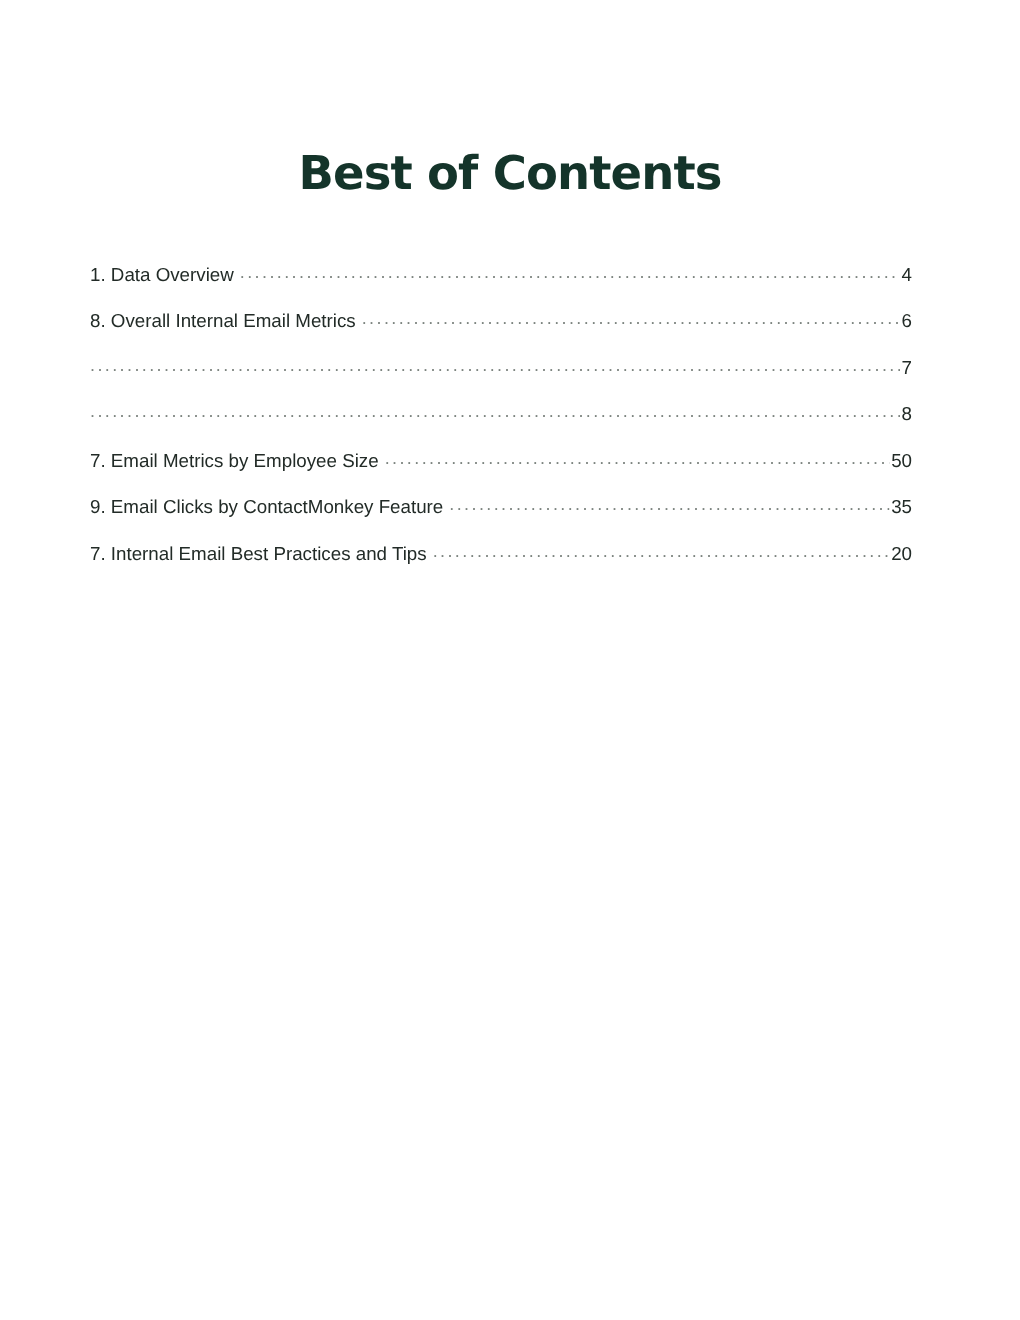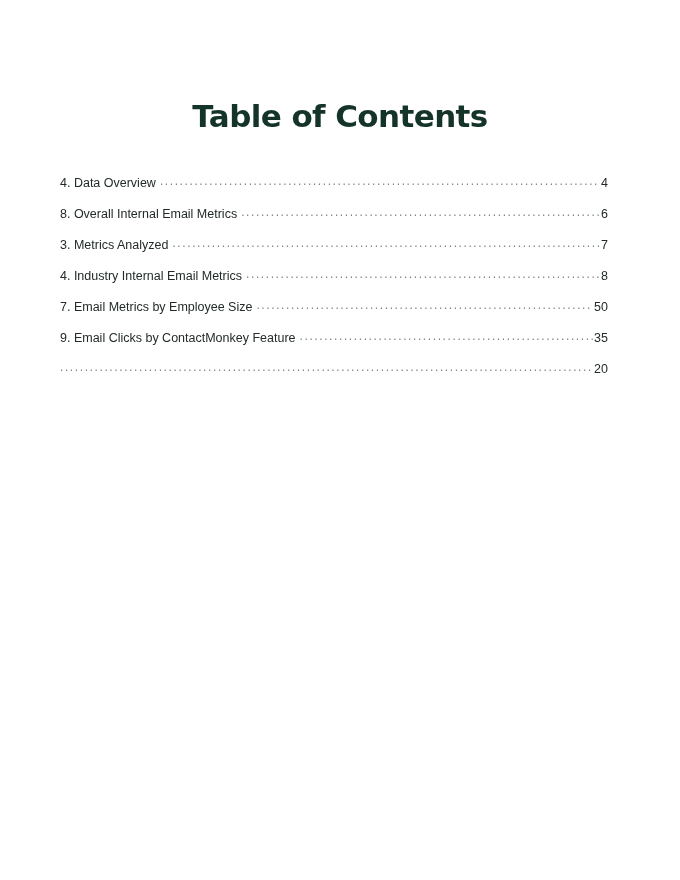--- a/index.html
+++ b/index.html
@@ -65,59 +65,58 @@
     padding-left: 1px;
     text-align: right;
     color: #222b27;
   }
 </style>
 </head>
 <body>
 
 <div class="page">
 
-  <div class="toc-title">Table of Contents</div>
+  <div class="toc-title">Best of Contents</div>
 
   <div class="toc-list">
 
     <div class="toc-row">
-      <span class="toc-label">4. Data Overview</span>
+      <span class="toc-label">1. Data Overview</span>
       <span class="toc-dots">...................................................................................................................................................................................</span>
       <span class="toc-page">4</span>
     </div>
 
     <div class="toc-row">
       <span class="toc-label">8. Overall Internal Email Metrics</span>
       <span class="toc-dots">...................................................................................................................................................................................</span>
       <span class="toc-page">6</span>
     </div>
 
     <div class="toc-row">
-      <span class="toc-label">3. Metrics Analyzed</span>
       <span class="toc-dots">...................................................................................................................................................................................</span>
       <span class="toc-page">7</span>
     </div>
 
     <div class="toc-row">
-      <span class="toc-label">4. Industry Internal Email Metrics</span>
       <span class="toc-dots">...................................................................................................................................................................................</span>
       <span class="toc-page">8</span>
     </div>
 
     <div class="toc-row">
       <span class="toc-label">7. Email Metrics by Employee Size</span>
       <span class="toc-dots">...................................................................................................................................................................................</span>
       <span class="toc-page">50</span>
     </div>
 
     <div class="toc-row">
       <span class="toc-label">9. Email Clicks by ContactMonkey Feature</span>
       <span class="toc-dots">...................................................................................................................................................................................</span>
       <span class="toc-page">35</span>
     </div>
 
     <div class="toc-row">
+      <span class="toc-label">7. Internal Email Best Practices and Tips</span>
       <span class="toc-dots">...................................................................................................................................................................................</span>
       <span class="toc-page">20</span>
     </div>
 
   </div>
 </div>
 
 </body></html>

